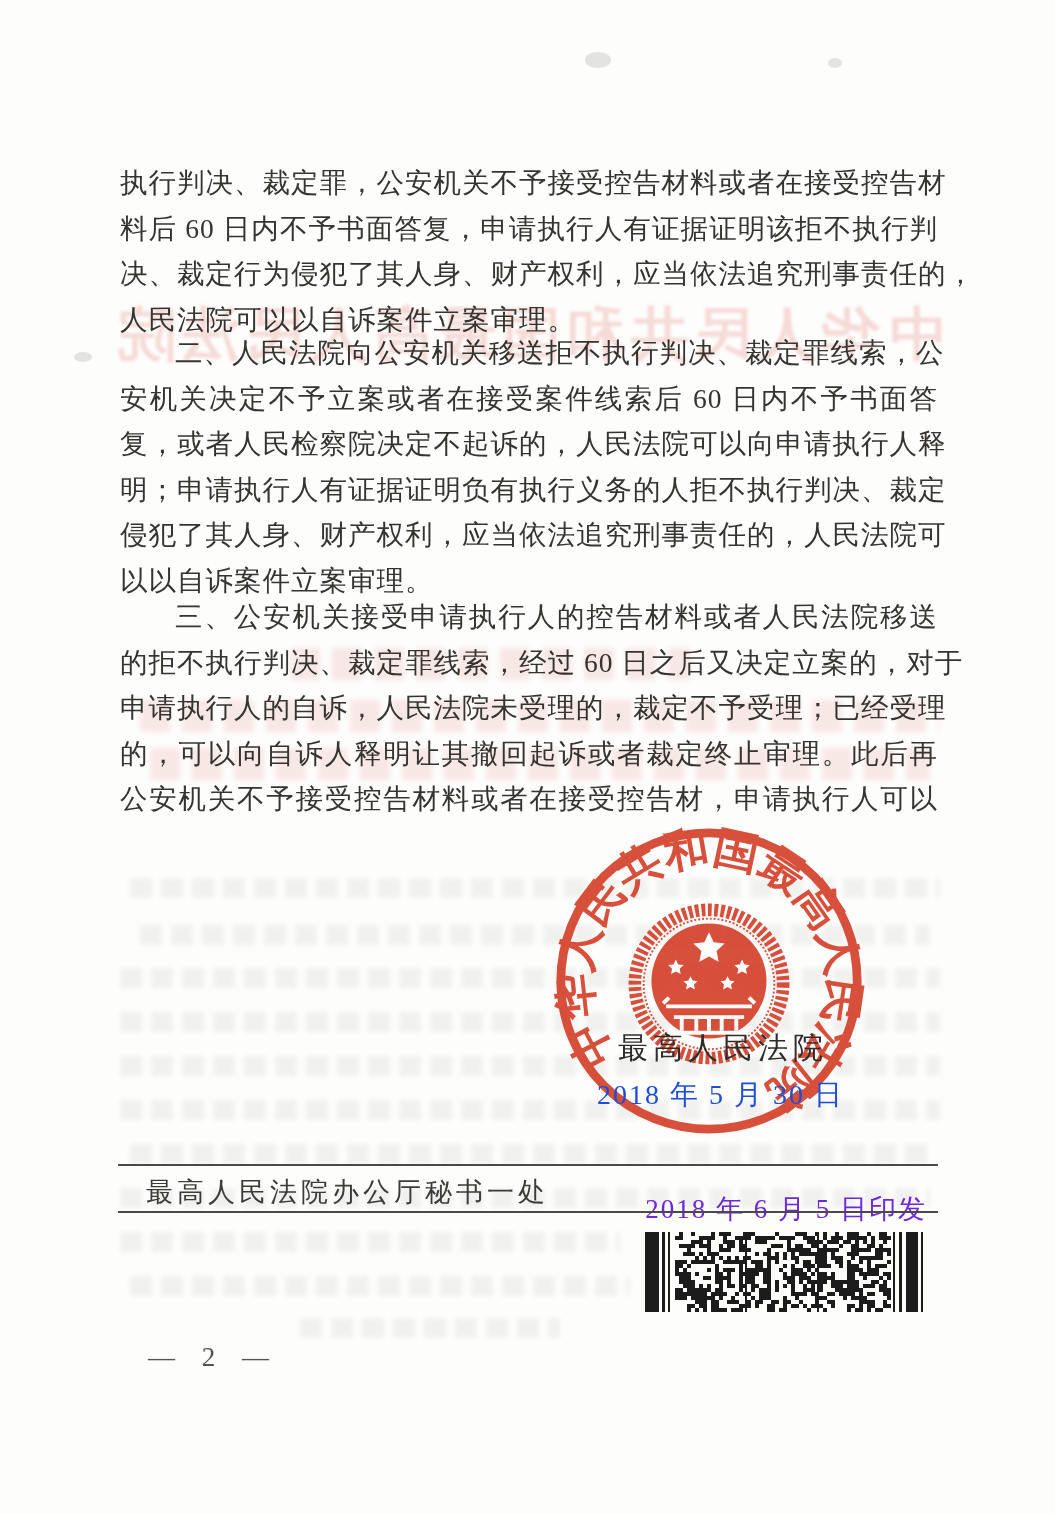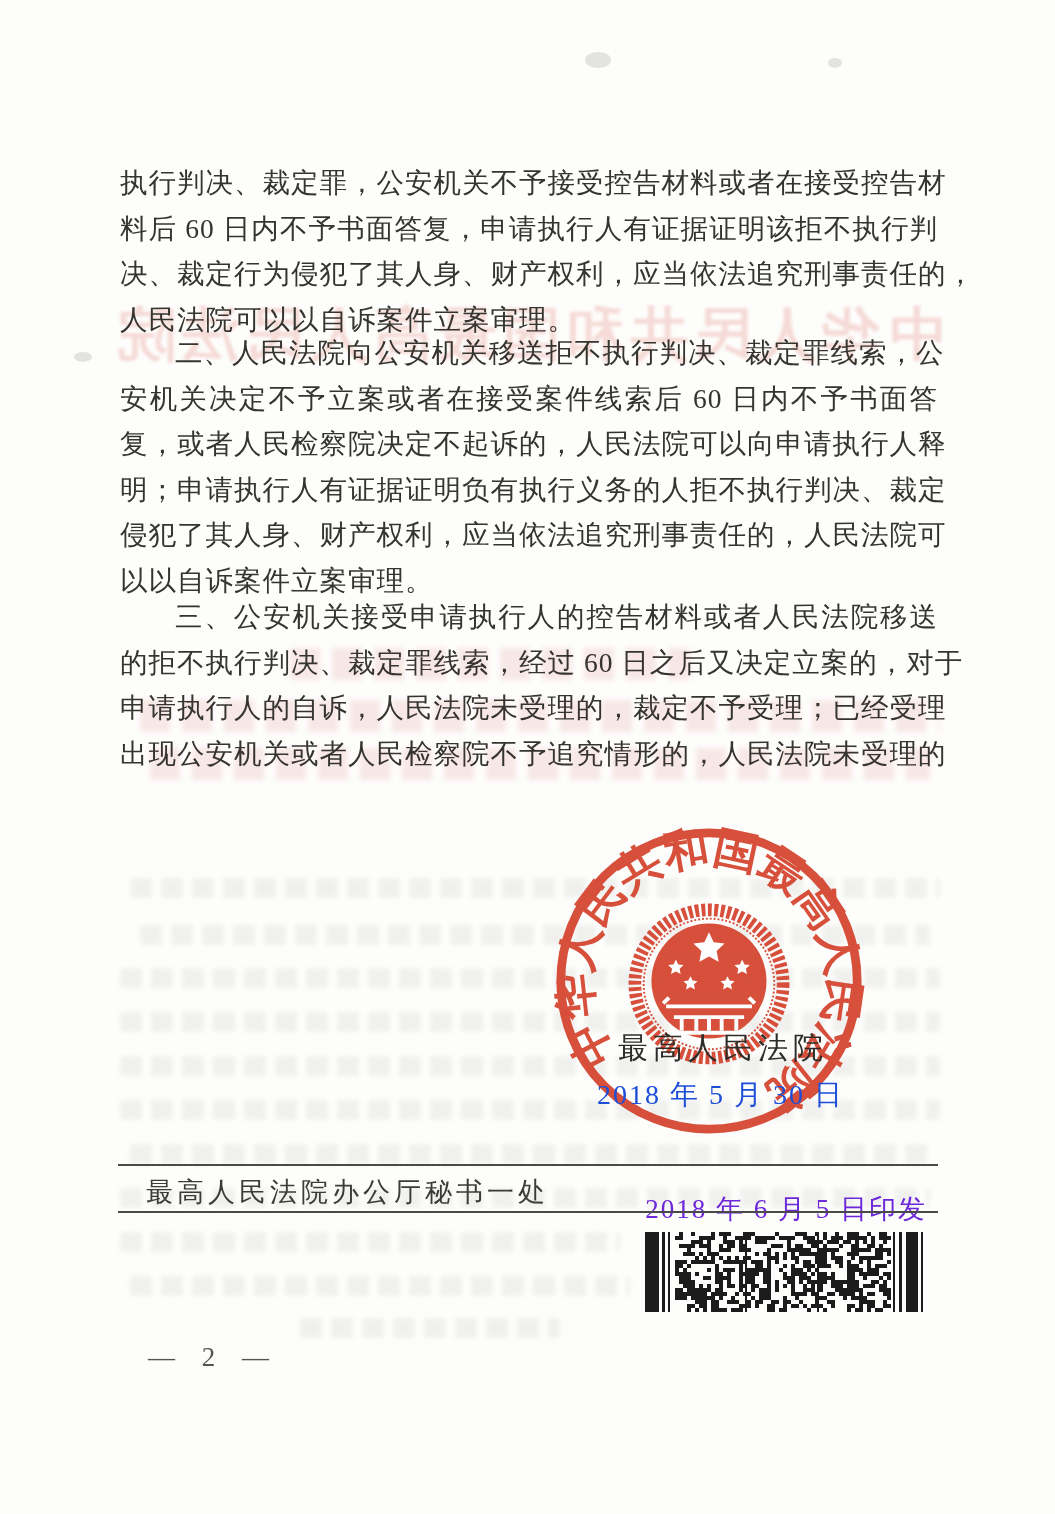--- a/index.html
+++ b/index.html
@@ -117,21 +117,22 @@
         <div class="line">安机关决定不予立案或者在接受案件线索后 60 日内不予书面答</div>
         <div class="line">复，或者人民检察院决定不起诉的，人民法院可以向申请执行人释</div>
         <div class="line">明；申请执行人有证据证明负有执行义务的人拒不执行判决、裁定</div>
         <div class="line">侵犯了其人身、财产权利，应当依法追究刑事责任的，人民法院可</div>
         <div class="line last">以以自诉案件立案审理。</div>
       </div>
       <div class="para" id="para-2">
         <div class="line indent">三、公安机关接受申请执行人的控告材料或者人民法院移送</div>
         <div class="line">的拒不执行判决、裁定罪线索，经过 60 日之后又决定立案的，对于</div>
         <div class="line">申请执行人的自诉，人民法院未受理的，裁定不予受理；已经受理</div>
-        <div class="line">出现公安机关或者人民检察院不予追究情形的，人民法院未受理的</div>
+        <div class="line">的，可以向自诉人释明让其撤回起诉或者裁定终止审理。此后再</div>
+        <div class="line">公安机关不予接受控告材料或者在接受控告材，申请执行人可以</div>
       </div>
     </div>
 
   <div class="seal">
     <svg viewBox="0 0 320 320">
       <defs>
         <path id="ringpath" d="M 76.2,250.0 A 122,122 0 1 1 243.8,250.0" transform="rotate(8 160 160)"></path>
       </defs>
 
       <circle cx="160" cy="160" r="152" fill="none" stroke="#d5432d" stroke-width="9"></circle>

